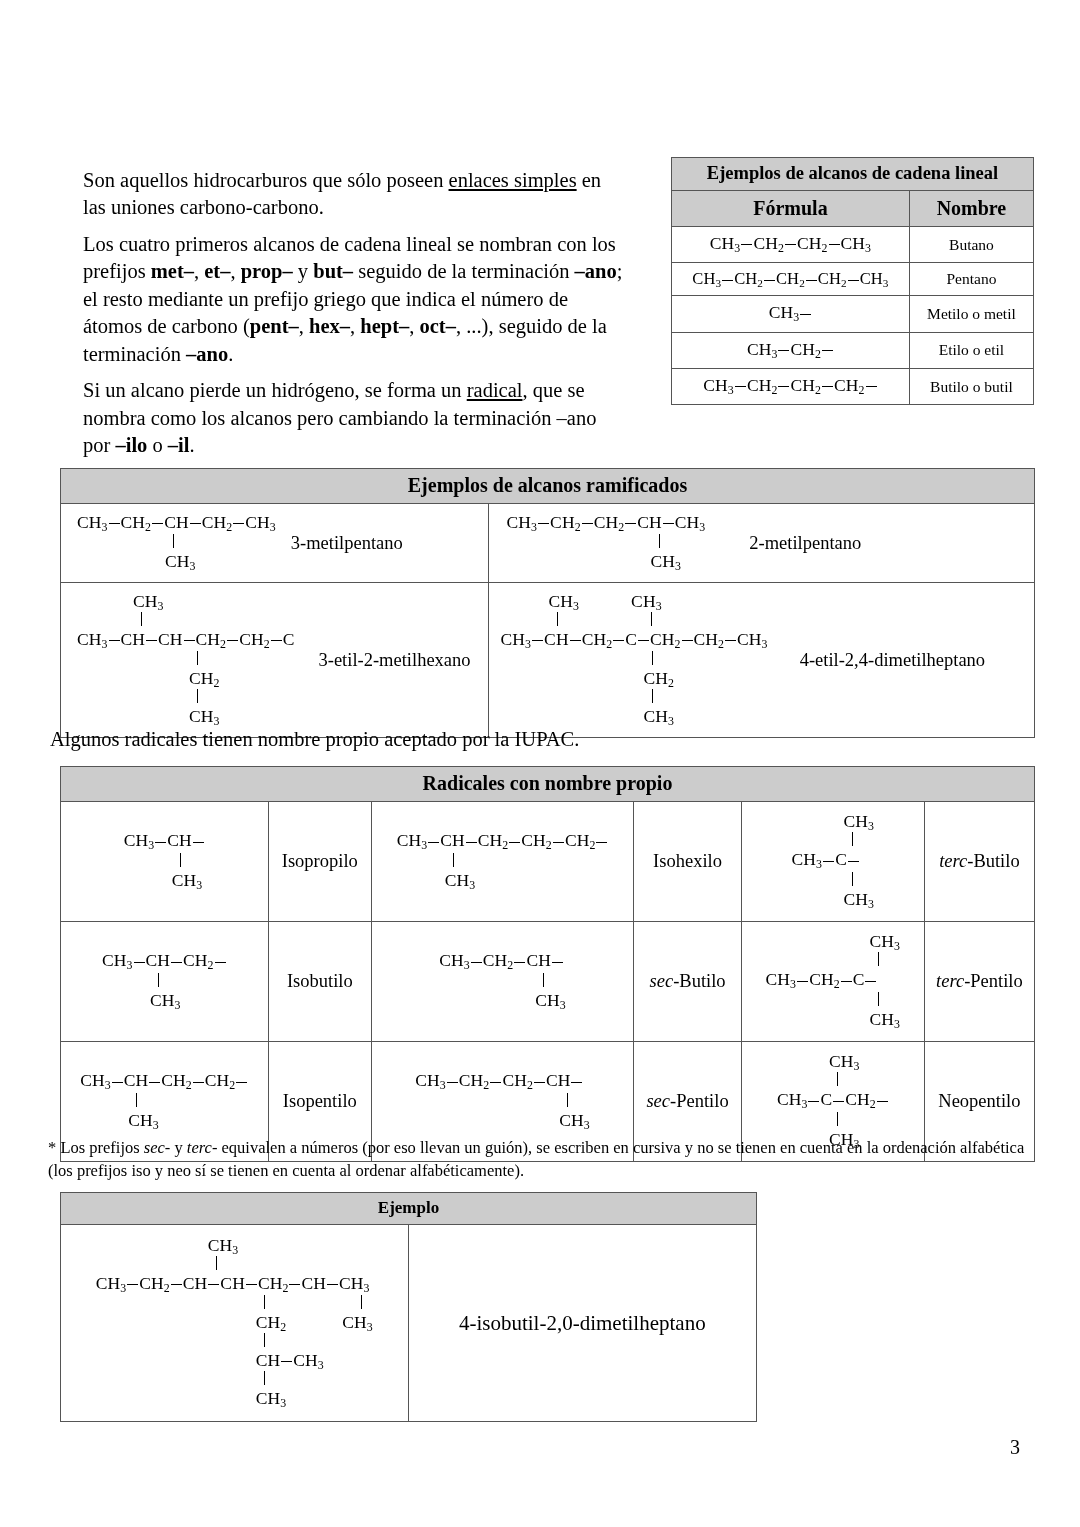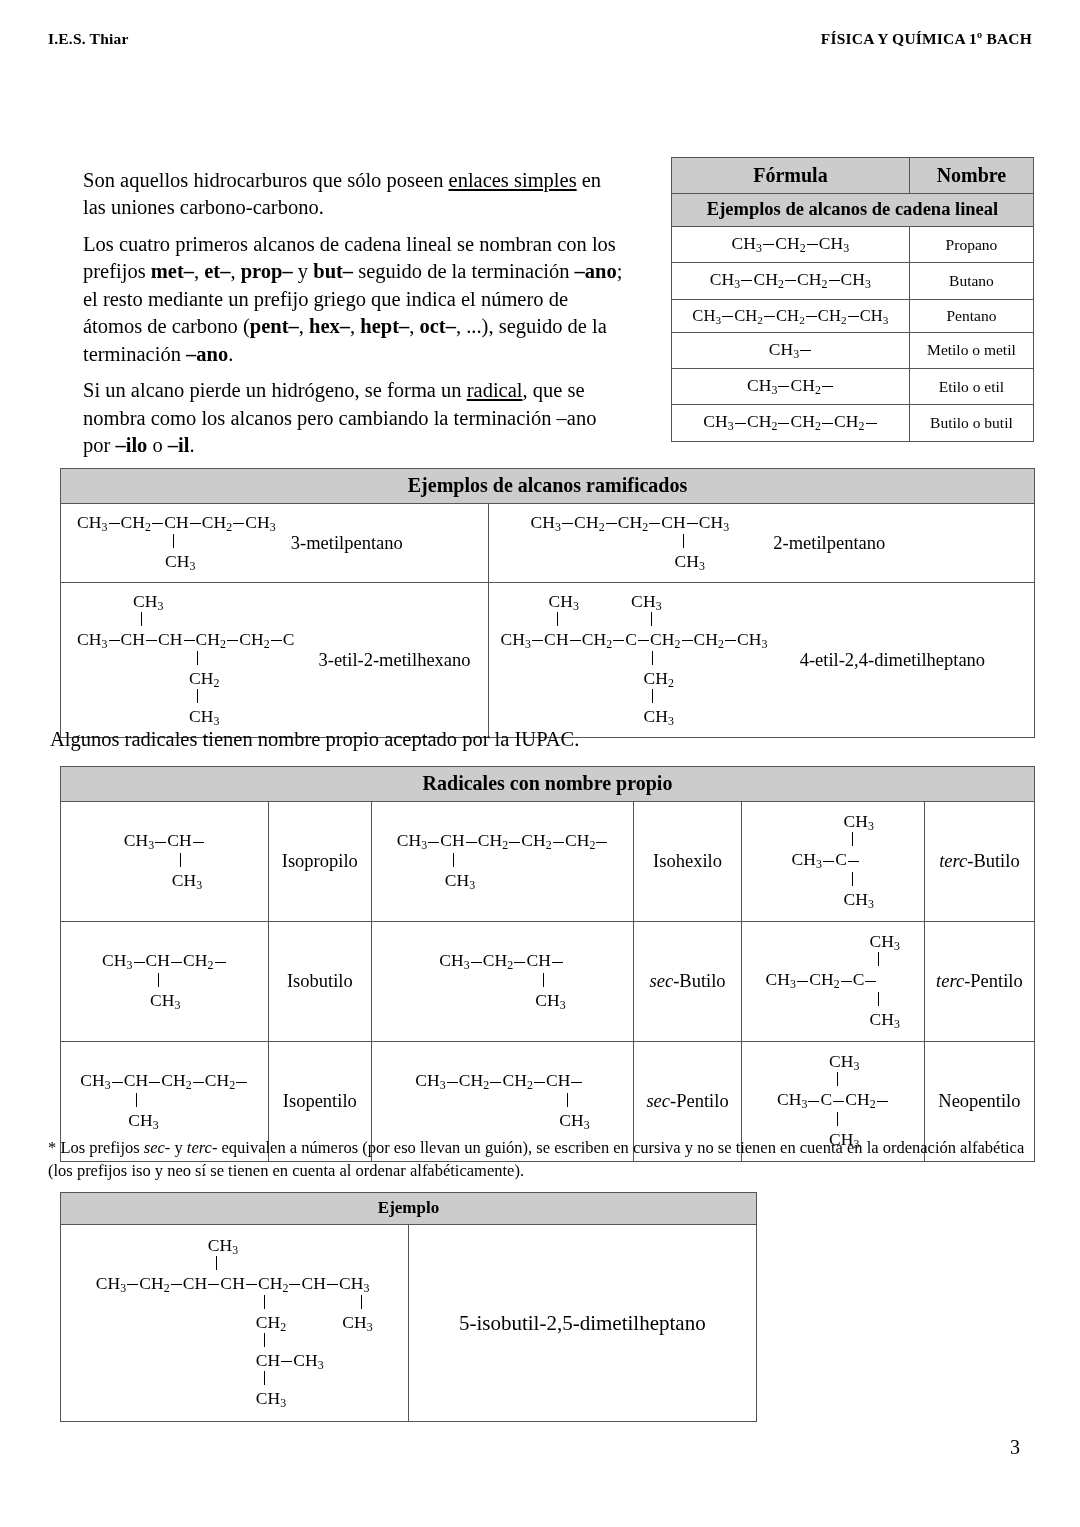--- a/index.html
+++ b/index.html
@@ -103,47 +103,37 @@
   
   .pageno { position:absolute; left:1010px; top:1436px; font-size:20px; }
 
   .ctr { text-align:center; }
 </style>
 </head>
 <body>
 
 <div class="page">
 
-  <div class="runhead">
-    <span>I.E.S. Thiar</span>
-    <span>FÍSICA Y QUÍMICA 1º BACH</span>
-  </div>
 
 
   <div class="prose">
     <p><span>Son aquellos hidrocarburos que sólo poseen </span><span class="u">enlaces simples</span><span> en las uniones carbono-carbono.</span></p>
     <p><span>Los cuatro primeros alcanos de cadena lineal se nombran con los prefijos </span><b>met–</b><span>, </span><b>et–</b><span>, </span><b>prop–</b><span> y </span><b>but–</b><span> seguido de la terminación </span><b>–ano</b><span>; el resto mediante un prefijo griego que indica el número de átomos de carbono (</span><b>pent–</b><span>, </span><b>hex–</b><span>, </span><b>hept–</b><span>, </span><b>oct–</b><span>, ...), seguido de la terminación </span><b>–ano</b><span>.</span></p>
     <p><span>Si un alcano pierde un hidrógeno, se forma un </span><span class="u">radical</span><span>, que se nombra como los alcanos pero cambiando la terminación –ano por </span><b>–ilo</b><span> o </span><b>–il</b><span>.</span></p>
   </div>
 
   <div class="tbl-linear">
     <table class="tbl">
       <tbody>
           <tr>
+        <td class="hdr" colspan="2">Ejemplos de alcanos de cadena lineal</td>
+      </tr>
+      <tr>
         <td class="subhdr cF">Fórmula</td>
         <td class="subhdr cN" style="font-size:20px">Nombre</td>
-      </tr>
-      <tr>
-        <td class="hdr" colspan="2">Ejemplos de alcanos de cadena lineal</td>
-      </tr>
-      <tr>
-        <td class="cF">
-          <span class="chem">CH<sub>3</sub><span class="bond"></span>CH<sub>2</sub><span class="bond"></span>CH<sub>3</sub></span>
-        </td>
-        <td class="cN">Propano</td>
       </tr>
       <tr>
         <td class="cF">
           <span class="chem">CH<sub>3</sub><span class="bond"></span>CH<sub>2</sub><span class="bond"></span>CH<sub>2</sub><span class="bond"></span>CH<sub>3</sub></span>
         </td>
         <td class="cN">Butano</td>
       </tr>
       <tr>
         <td class="cF">
           <span class="chem chem-sm">CH<sub>3</sub><span class="bond"></span>CH<sub>2</sub><span class="bond"></span>CH<sub>2</sub><span class="bond"></span>CH<sub>2</sub><span class="bond"></span>CH<sub>3</sub></span>
@@ -185,21 +175,21 @@
             <span class="struct">
               <div class="main chem">CH<sub>3</sub><span class="bond"></span>CH<sub>2</sub><span class="bond"></span>CH<span class="bond"></span>CH<sub>2</sub><span class="bond"></span>CH<sub>3</sub></div>
               <div class="row" style="padding-left:96px"><span class="vb"></span></div>
               <div class="row chem" style="padding-left:88px">CH<sub>3</sub></div>
             </span>
           </span>
           <span class="nm" style="margin-left:11px">3-metilpentano</span>
         </td>
 
         <td class="cell" style="width:548px">
-          <span class="stru" style="margin-left:36px">
+          <span class="stru" style="margin-left:12px">
             <span class="struct">
               <div class="main chem">CH<sub>3</sub><span class="bond"></span>CH<sub>2</sub><span class="bond"></span>CH<sub>2</sub><span class="bond"></span>CH<span class="bond"></span>CH<sub>3</sub></div>
               <div class="row" style="padding-left:152px"><span class="vb"></span></div>
               <div class="row chem" style="padding-left:144px">CH<sub>3</sub></div>
             </span>
           </span>
           <span class="nm" style="margin-left:40px">2-metilpentano</span>
         </td>
       </tr>
       <tr>
@@ -396,21 +386,21 @@
               <div class="main chem">CH<sub>3</sub><span class="bond"></span>CH<sub>2</sub><span class="bond"></span>CH<span class="bond"></span>CH<span class="bond"></span>CH<sub>2</sub><span class="bond"></span>CH<span class="bond"></span>CH<sub>3</sub></div>
               <div class="row"><span style="display:inline-block;width:168px"></span><span class="vb"></span><span style="display:inline-block;width:96px"></span><span class="vb"></span></div>
               <div class="row chem"><span style="display:inline-block;width:160px"></span>CH<sub>2</sub><span style="display:inline-block;width:56px"></span>CH<sub>3</sub></div>
               <div class="row" style="padding-left:168px"><span class="vb"></span></div>
               <div class="row chem" style="padding-left:160px">CH<span class="bond"></span>CH<sub>3</sub></div>
               <div class="row" style="padding-left:168px"><span class="vb"></span></div>
               <div class="row chem" style="padding-left:160px">CH<sub>3</sub></div>
             </span>
           </span>
         </td>
-        <td class="cellR">5-isobutil-2,5-dimetilheptano</td>
+        <td class="cellR">4-isobutil-2,0-dimetilheptano</td>
       </tr>
     </tbody>
       </table>
   </div>
 
   <div class="pageno">3</div>
 
 </div>
 
 </body></html>

